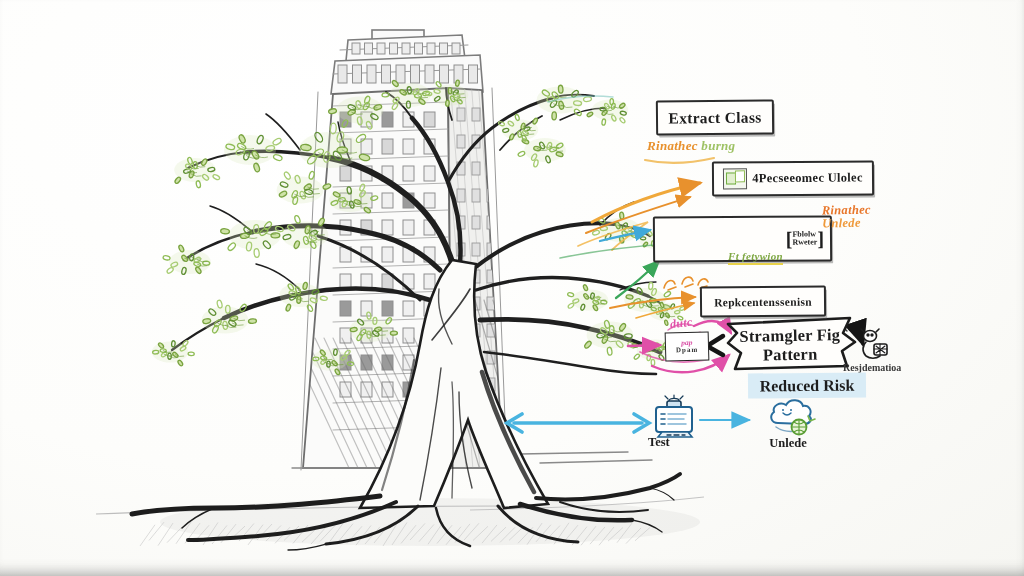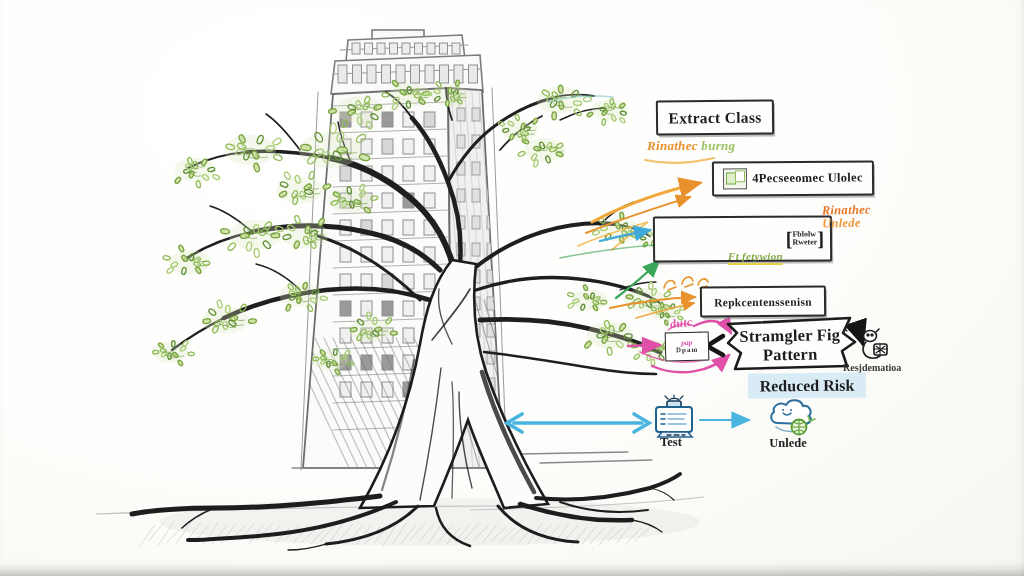--- a/index.html
+++ b/index.html
@@ -972,21 +972,21 @@
   </div>
 
   <div class="abs" style="left:843px;top:362px;font-size:10px;color:#3a3a3a;font-weight:600;">
     <span>Resjdematioa</span>
   </div>
 
   <div class="abs" style="left:748px;top:373px;width:118px;height:25px;background:#d9ecf6;display:flex;align-items:center;justify-content:center;transform:rotate(-0.5deg);">
     <span style="font-size:16px;font-weight:600;">Reduced Risk</span>
   </div>
 
-  <div class="abs" style="left:648px;top:435px;width:46px;text-align:center;font-size:12.5px;font-weight:600;">
+  <div class="abs" style="left:648px;top:435px;width:46px;font-size:12.5px;font-weight:600;">
     <span>Test</span>
   </div>
 
   <div class="abs" style="left:762px;top:436px;width:52px;text-align:center;font-size:12.5px;font-weight:600;">
     <span>Unlede</span>
   </div>
 
 </div>
 
 </body></html>

